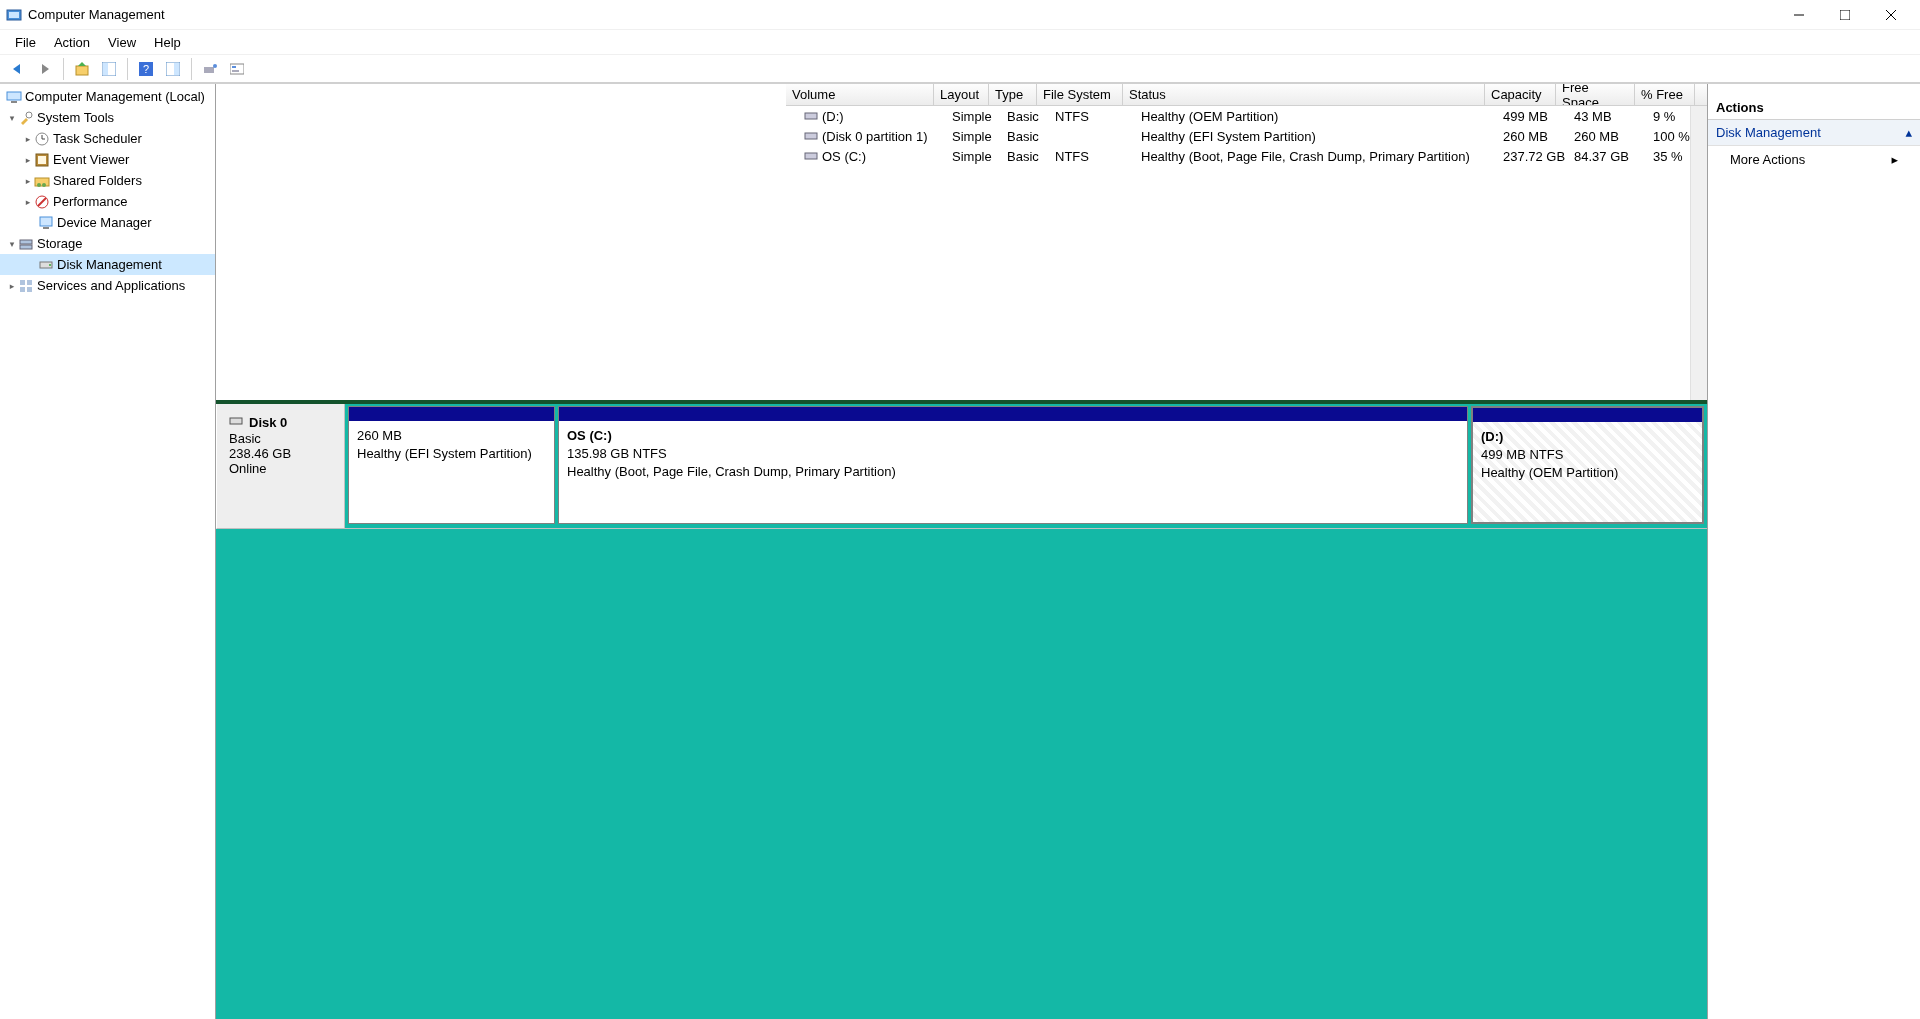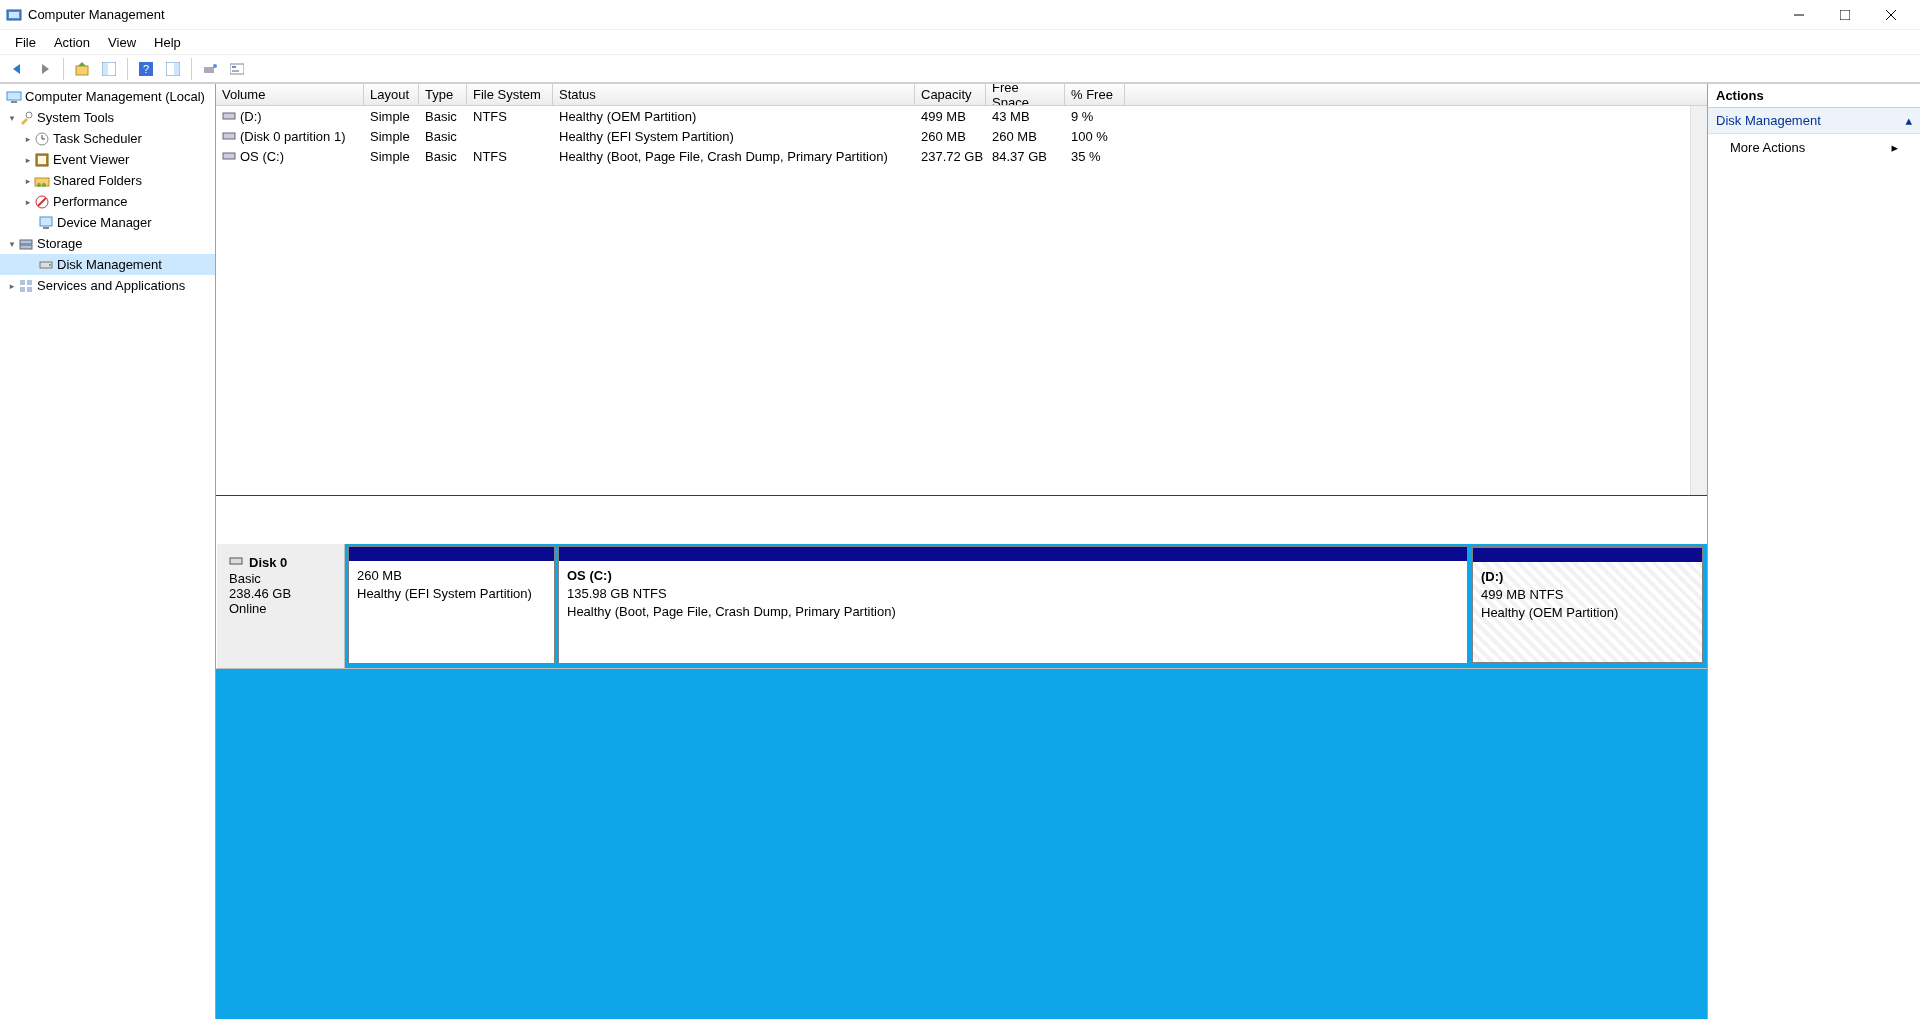--- a/index.html
+++ b/index.html
@@ -27,57 +27,57 @@
   .tree-pane { width:216px; border-right:1px solid #a0a0a0; padding:2px 0; overflow:auto; font-size:13px;}
   .tree-pane .row { display:flex; align-items:center; height:21px; cursor:default; white-space:nowrap;}
   .tree-pane .row.selected { background:#cce8ff; }
   .tree-pane .chev { width:12px; text-align:center; font-size:9px; color:#666; user-select:none;}
   .tree-pane .pad6 { width:6px; } .tree-pane .pad22 { width:22px; } .tree-pane .pad38 { width:38px; }
   .tree-pane .icon { width:16px; height:16px; margin-right:3px; flex:0 0 auto;}
   .tree-pane .label {}
 
   
   .center-pane { flex:1; display:flex; flex-direction:column; border-right:1px solid #a0a0a0; background:#fff;}
-  .volume-table { height:412px; border-bottom:1px solid #14532d; display:flex; flex-direction:column; position:relative;}
+  .volume-table { height:320px; border-bottom:4px solid #14532d; display:flex; flex-direction:column; position:relative;align-items:flex-end;}
   .vt-header { height:22px; display:flex; background:linear-gradient(#fdfdfd,#ececec); border-bottom:1px solid #d0d0d0; font-size:13px; }
   .vt-col { border-right:1px solid #d0d0d0; padding:2px 6px; display:flex; align-items:center; overflow:hidden;}
   .vt-body { flex:1; overflow:auto; }
   .vt-row { display:flex; height:20px; align-items:center; font-size:13px; cursor:default;}
   .vt-cell { padding:0 6px; display:flex; align-items:center; overflow:hidden; white-space:nowrap;}
   .col-volume { width:148px; }
   .col-layout { width:55px; }
   .col-type { width:48px; }
   .col-filesystem { width:86px; }
   .col-status { width:362px; }
   .col-capacity { width:71px; }
   .col-freespace { width:79px; }
   .col-pctfree { width:60px; }
   .scroll-track { position:absolute; right:0; top:22px; bottom:0; width:17px; background:#f0f0f0; border-left:1px solid #e0e0e0;}
 
   
-  .disk-graphics { flex:1; overflow:auto; background:#0ea5e9;margin-top:48px;}
+  .disk-graphics { flex:1; overflow:auto; background:#14b8a6;}
   .disk-row { height:126px; border-left:1px solid #fff; border-top:1px solid #c0c0c0; border-bottom:1px solid #c0c0c0; margin: -1px 0 0 0; display:flex; }
   .disk-label { width:128px; background:#eeeeee; border-right:1px solid #c0c0c0; padding:10px 12px; font-size:13px;}
   .disk-label .disk-title { font-weight:bold; display:flex; align-items:center; gap:6px;}
   .disk-parts { flex:1; display:flex; gap:3px; padding:2px 3px 4px 3px;}
   .partition { border:1px solid #808080; display:flex; flex-direction:column; overflow:hidden; background:#fff;}
   .partition.selected { border:2px solid #808080; background:repeating-linear-gradient(45deg,#fff,#fff 4px,#f2f2f2 4px,#f2f2f2 8px);}
   .partition .stripe { height:14px; background:#0a0a90; flex:0 0 auto;}
   .partition .plabel { padding:6px 8px; font-size:13px; line-height:18px; }
   .partition .plabel .pname { font-weight:bold; }
 
   
   .legend { height:22px; border-top:1px solid #d0d0d0; display:flex; align-items:center; padding:0 10px; gap:8px; font-size:13px;}
   .legend .swatch { width:12px; height:12px; display:inline-block; border:none; }
   .legend .sw-unalloc { background:#000; }
   .legend .sw-primary { background:#0a0a90; }
 
   
   .actions-pane { width:212px; display:flex; flex-direction:column; }
-  .actions-pane .ap-title { height:24px; padding:0 8px; display:flex; align-items:center; font-weight:bold; border-bottom:1px solid #d0d0d0;}
+  .actions-pane .ap-title { height:24px; padding:0 8px; display:flex; align-items:center; font-weight:bold; border-bottom:1px solid #d0d0d0;margin-top:12px;}
   .actions-pane .ap-section { height:26px; padding:0 8px; display:flex; align-items:center; justify-content:space-between; background:#eef3f9; border-bottom:1px solid #e0e0e0; color:#003399; cursor:default;}
   .actions-pane .ap-item { height:26px; padding:0 22px; display:flex; align-items:center; justify-content:space-between; cursor:default;}
 </style>
 </head>
 <body>
 
 <div class="app">
 
 <div class="titlebar">
   <span class="icon">

